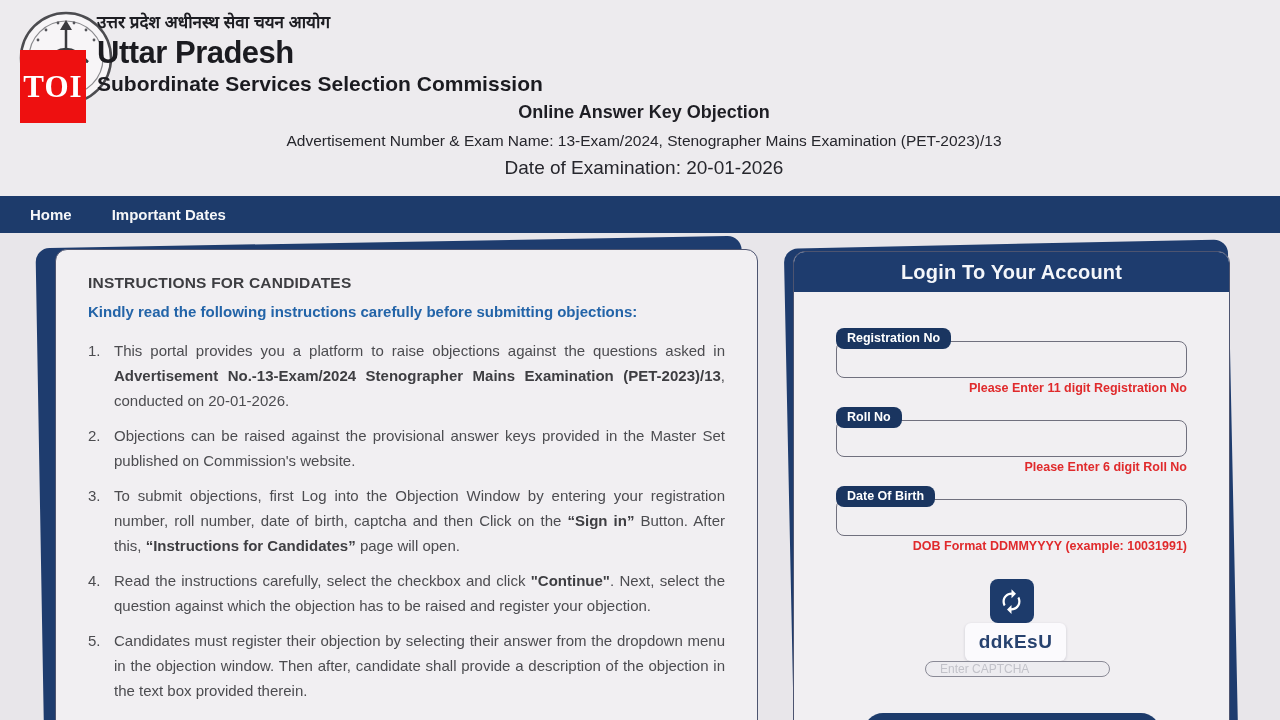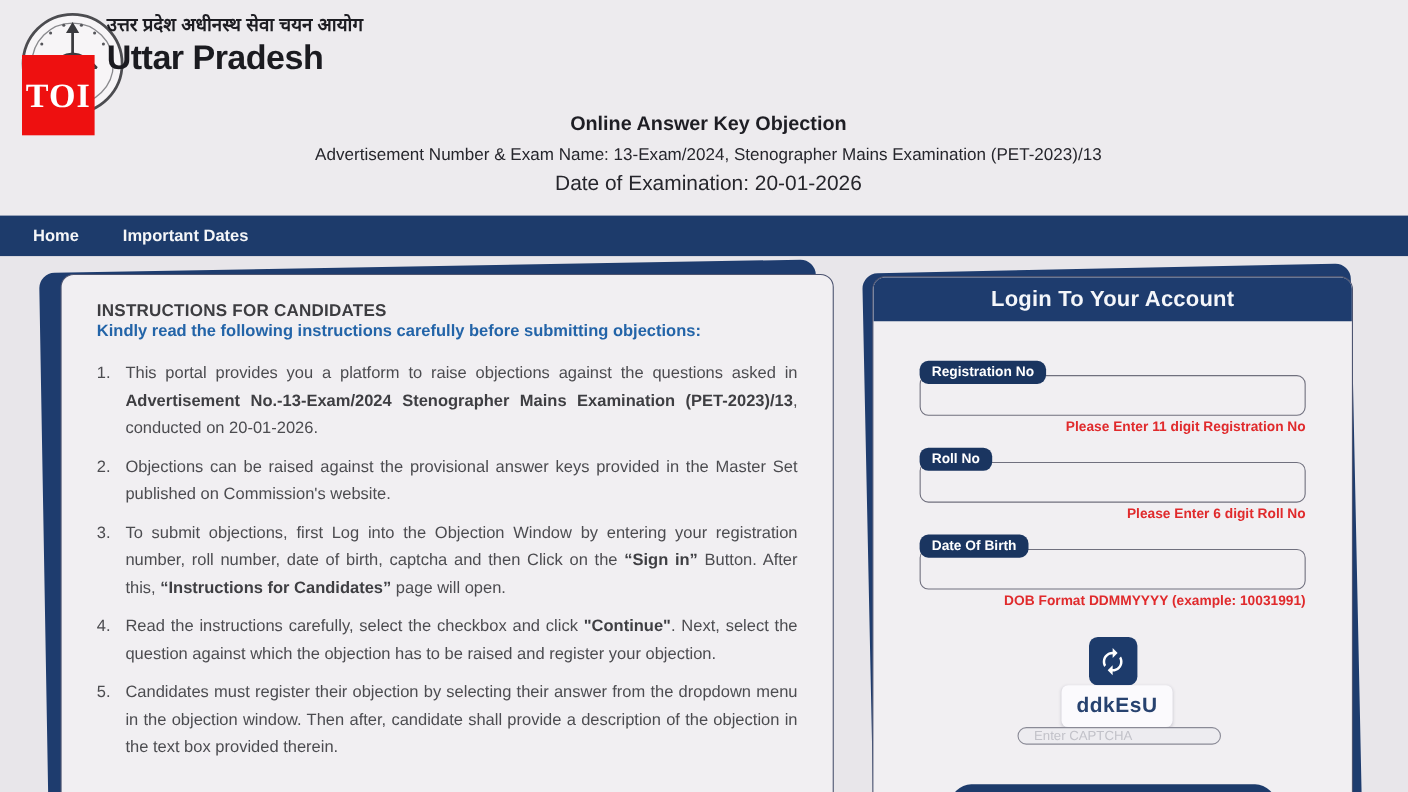--- a/index.html
+++ b/index.html
@@ -49,21 +49,21 @@
   .backing.login { left:789px; top:11px; width:444px; height:500px; transform:rotate(-1.2deg); }
 
   .card {
     position:absolute; background:#f1eff2; border:1px solid #4d5470; border-radius:12px;
   }
   .card.instr { left:55px; top:16px; width:703px; height:520px; padding:24px 32px; }
   .card.login { left:793px; top:18px; width:437px; height:510px; overflow:hidden; }
 
   
   .instr-title { font-size:15.5px; font-weight:700; color:#3d3d41; letter-spacing:0.2px; }
-  .instr-sub   { font-size:15px;  font-weight:700; color:#2364a8; margin-top:0; }
+  .instr-sub   { font-size:15px;  font-weight:700; color:#2364a8; margin-top:11px; }
   .instr-list  { list-style:none; margin-top:18px; }
   .instr-list li { display:flex; margin-bottom:10px; }
   .instr-list .num { width:26px; flex:none; font-size:15px; color:#4c4c50; line-height:25px; }
   .instr-list .itext { flex:1; font-size:15px; color:#4c4c50; line-height:25px; text-align:justify; }
   .instr-list .itext b { color:#3e3e42; }
 
   
   .login-header {
     height:40px; background:#1e3c6e; display:flex; align-items:center; justify-content:center;
     border-radius:10px 10px 0 0;
@@ -131,20 +131,21 @@
         <circle cx="68" cy="24" r="1.4" fill="#55555a"></circle>
           <circle cx="76" cy="34" r="1.4" fill="#55555a"></circle>
       </svg>
       <div class="toi-box">
         <span>TOI</span>
       </div>
     </div>
     <div class="org-text">
       <div class="org-hindi">उत्तर प्रदेश अधीनस्थ सेवा चयन आयोग</div>
       <div class="org-en1">Uttar Pradesh</div>
+      <div class="org-en2">Subordinate Services Selection Commission</div>
     </div>
     <div class="page-title-block">
       <div class="page-title">Online Answer Key Objection</div>
       <div class="ad-line">Advertisement Number &amp; Exam Name: 13-Exam/2024, Stenographer Mains Examination (PET-2023)/13</div>
       <div class="date-line">Date of Examination: 20-01-2026</div>
     </div>
   </header>
 
   <nav class="navbar">
     <a class="nav-link">Home</a>

